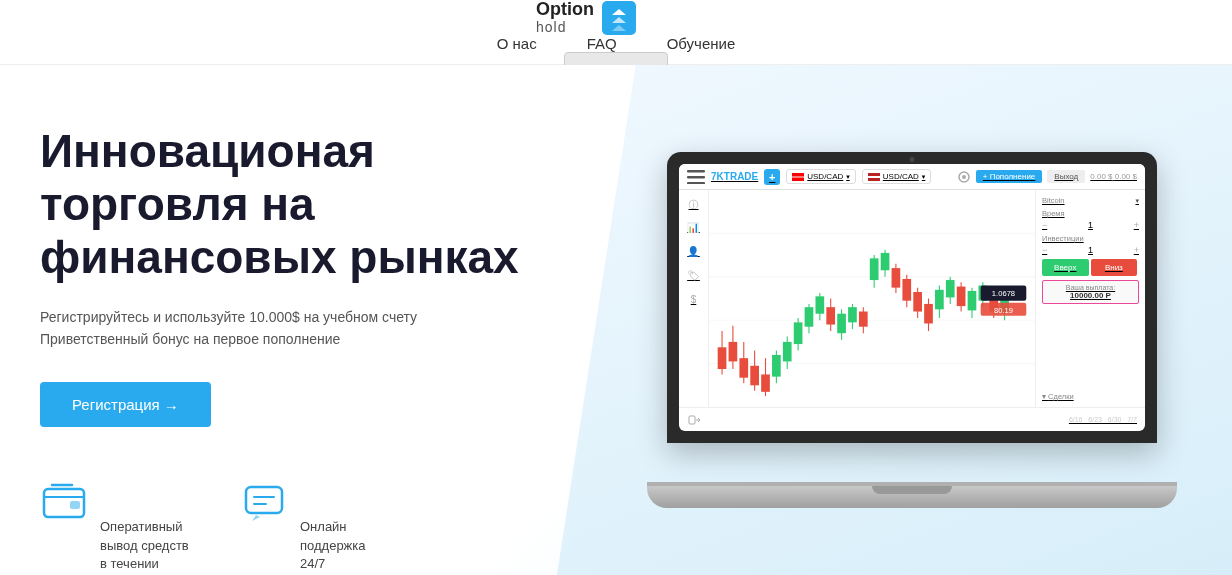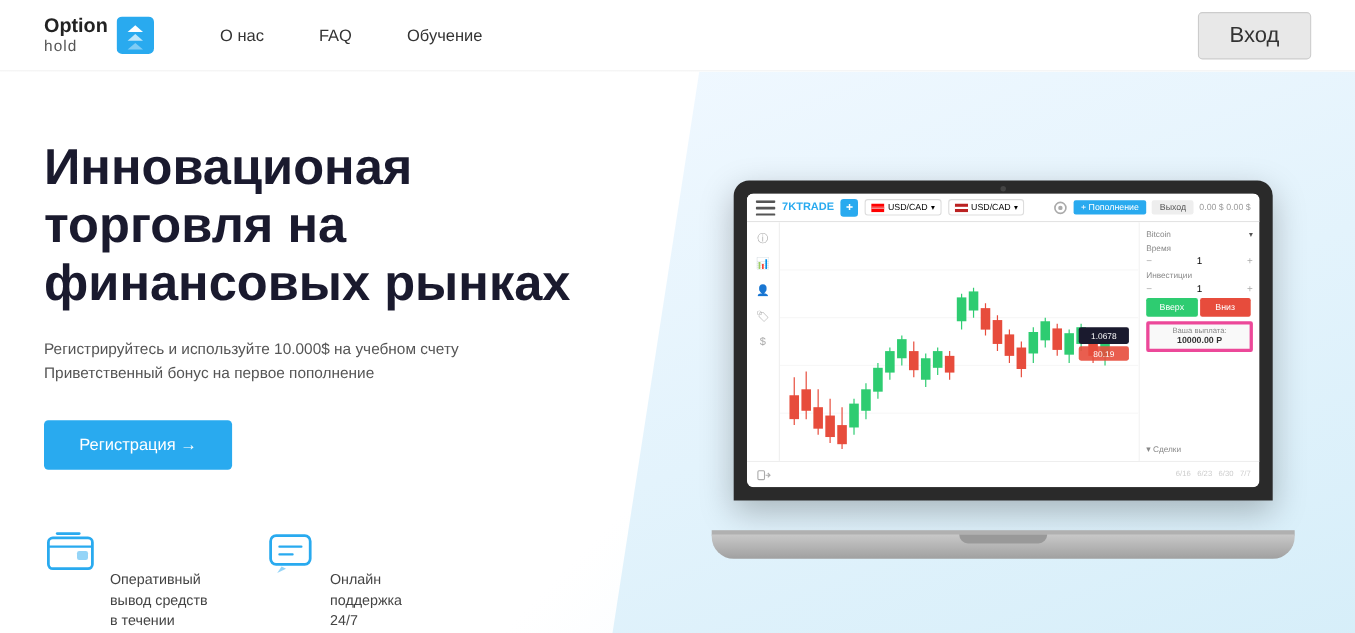--- a/index.html
+++ b/index.html
@@ -12,20 +12,21 @@
     }
 
     
     header {
       display: flex;
       align-items: center;
       padding: 0 40px;
       height: 65px;
       border-bottom: 1px solid #eee;
       background: #fff;
+      flex-direction: column;
     }
     .logo-area {
       display: flex;
       align-items: center;
       gap: 8px;
       margin-right: 60px;
     }
     .logo-text {
       display: flex;
       flex-direction: column;
@@ -176,28 +177,29 @@
 
     .laptop-container {
       position: relative;
       width: 530px;
       height: 380px;
     }
 
     
     .laptop-screen {
       position: absolute;
-      top: 16px;
+      top: 4px;
       left: 20px;
       width: 490px;
       height: 291px;
       background: #2a2a2a;
       border-radius: 14px 14px 0 0;
       padding: 12px;
       box-shadow: 0 10px 30px rgba(0,0,0,0.25);
+      text-decoration: underline;
     }
 
     .laptop-screen-inner {
       width: 100%;
       height: 100%;
       background: #fff;
       border-radius: 6px;
       overflow: hidden;
       position: relative;
     }
@@ -398,21 +400,21 @@
       font-size: 8px;
     }
 
     .trade-btns {
       display: flex;
       gap: 2px;
     }
 
     .payout-box {
       background: #f9f9f9;
-      border: 3px solid #ec4899;
+      border: 1px solid #ec4899;
       border-radius: 2px;
       padding: 3px;
       text-align: center;
     }
     .payout-label {
       color: #888;
       font-size: 7px;
     }
     .payout-value {
       color: #333;

